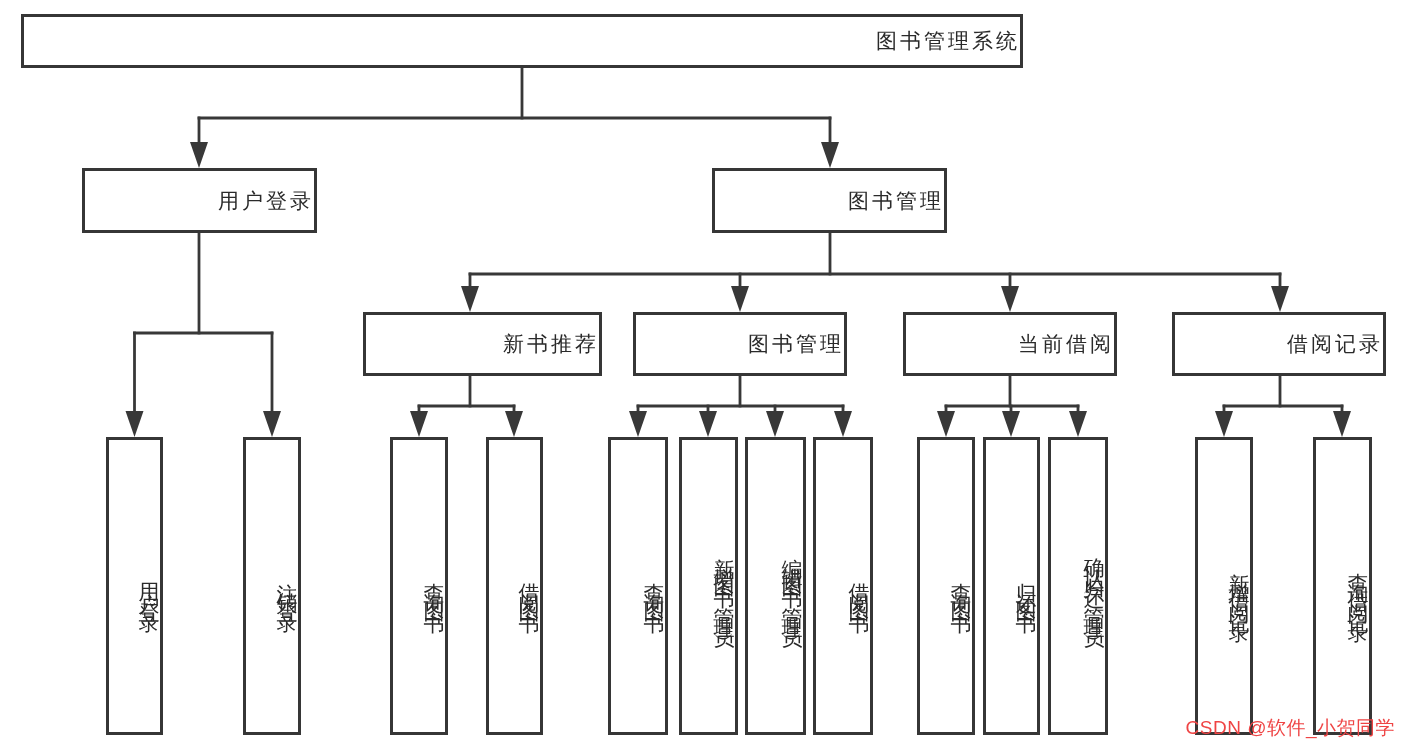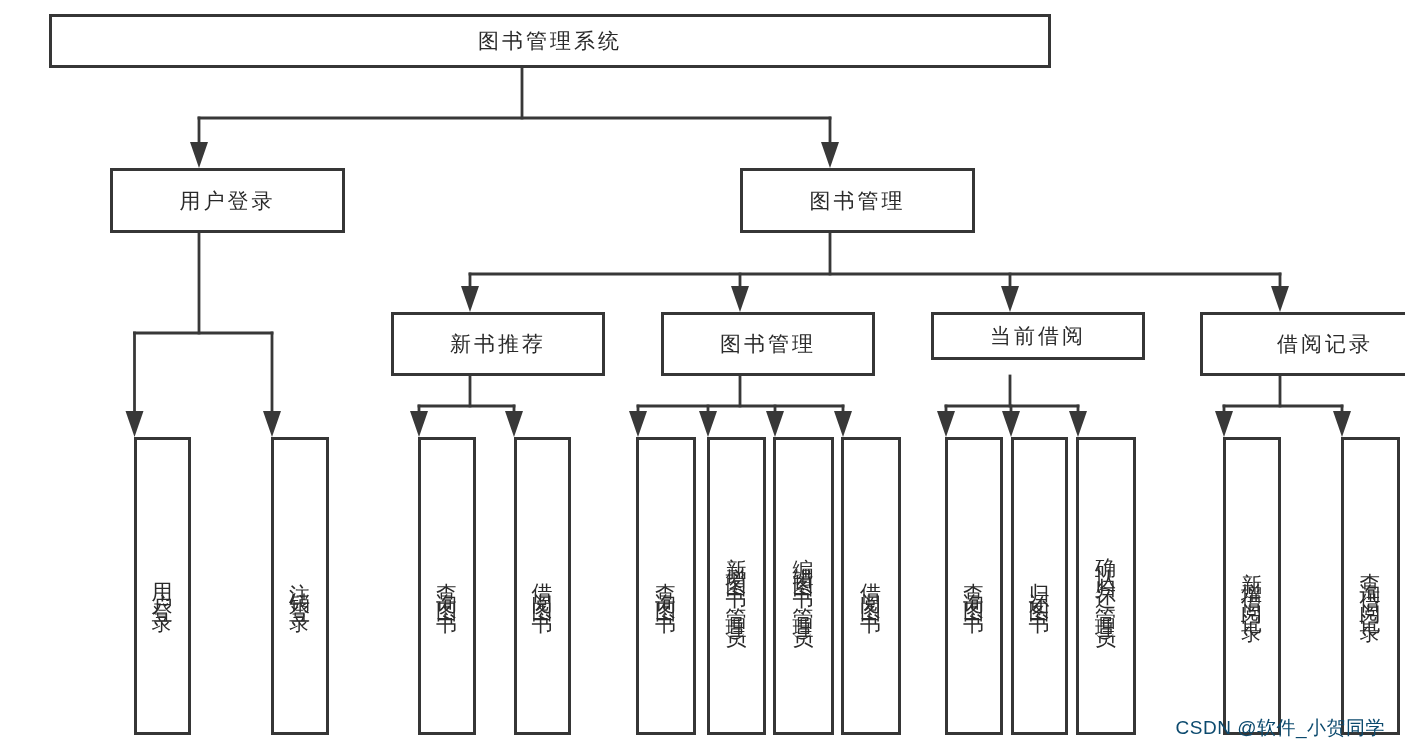--- a/index.html
+++ b/index.html
@@ -23,46 +23,45 @@
     height: 747px;
     z-index: 1;
   }
   .box {
     position: absolute;
     box-sizing: border-box;
     border: 3px solid #363636;
     background: #ffffff;
     display: flex;
     align-items: center;
-    justify-content: center;
+    justify-content: flex-end;
     z-index: 2;
     color: #2a2a2a;
-    margin-left: 28px;
   }
   .box.h span {
     font-size: 21px;
     letter-spacing: 3px;
     white-space: nowrap;
     color: #2a2a2a;
   }
   .box.v span {
     writing-mode: vertical-rl;
     text-orientation: mixed;
     font-size: 21px;
     letter-spacing: 10px;
     line-height: 1;
     white-space: nowrap;
     color: #2a2a2a;
   }
   .watermark {
     position: absolute;
-    right: 20px;
+    right: 10px;
     bottom: 6px;
     font-size: 19px;
-    color: #0c4a6e;
+    color: #ef4444;
     letter-spacing: 0.5px;
     z-index: 3;
     white-space: nowrap;
   }
 </style>
 </head>
 <body>
 
 <div id="stage">
 
@@ -136,27 +135,27 @@
     <span>图书管理系统</span>
   </div>
 
   <div class="box h" style="left:82px; top:168px; width:235px; height:65px;">
     <span>用户登录</span>
   </div>
   <div class="box h" style="left:712px; top:168px; width:235px; height:65px;">
     <span>图书管理</span>
   </div>
 
-  <div class="box h" style="left:363px; top:312px; width:214px; height:64px;">
+  <div class="box h" style="left:363px; top:312px; width:239px; height:64px;">
     <span>新书推荐</span>
   </div>
   <div class="box h" style="left:633px; top:312px; width:214px; height:64px;">
     <span>图书管理</span>
   </div>
-  <div class="box h" style="left:903px; top:312px; width:214px; height:48px;">
+  <div class="box h" style="left:903px; top:312px; width:214px; height:64px;">
     <span>当前借阅</span>
   </div>
   <div class="box h" style="left:1172px; top:312px; width:214px; height:64px;padding-left:36px;">
     <span>借阅记录</span>
   </div>
 
   <div class="box v" style="left:106px; top:437px; width:57px; height:298px;">
     <span>用户登录</span>
   </div>
   <div class="box v" style="left:243px; top:437px; width:58px; height:298px;">

